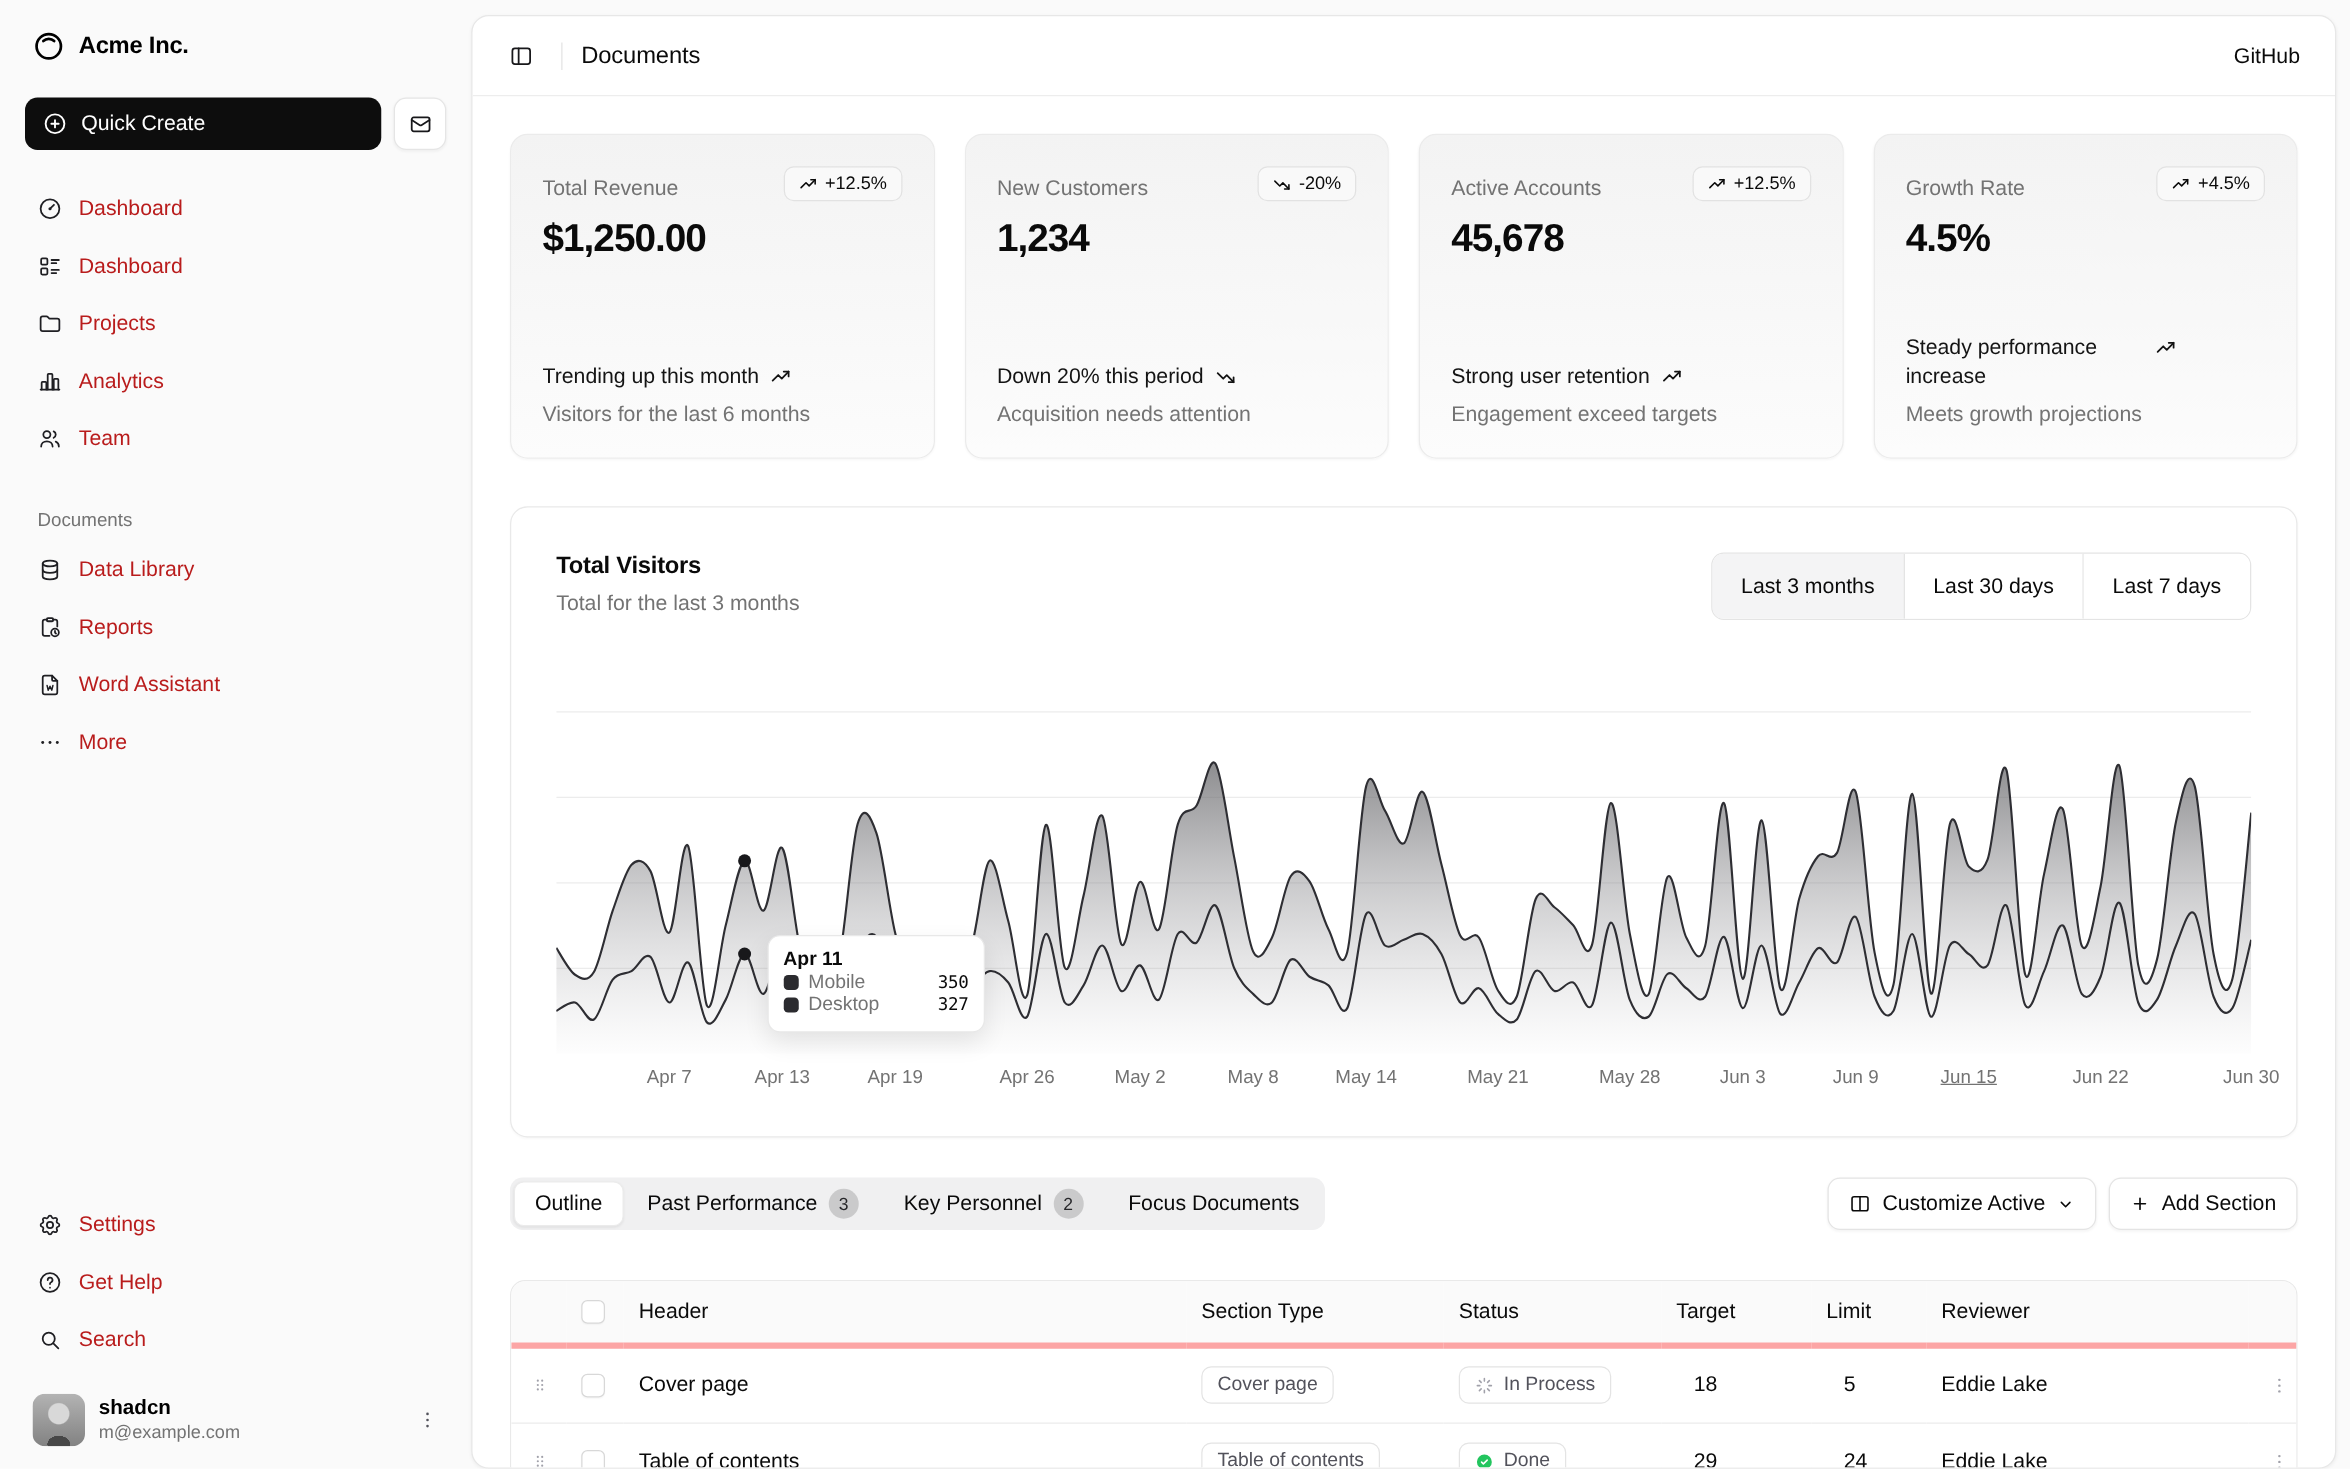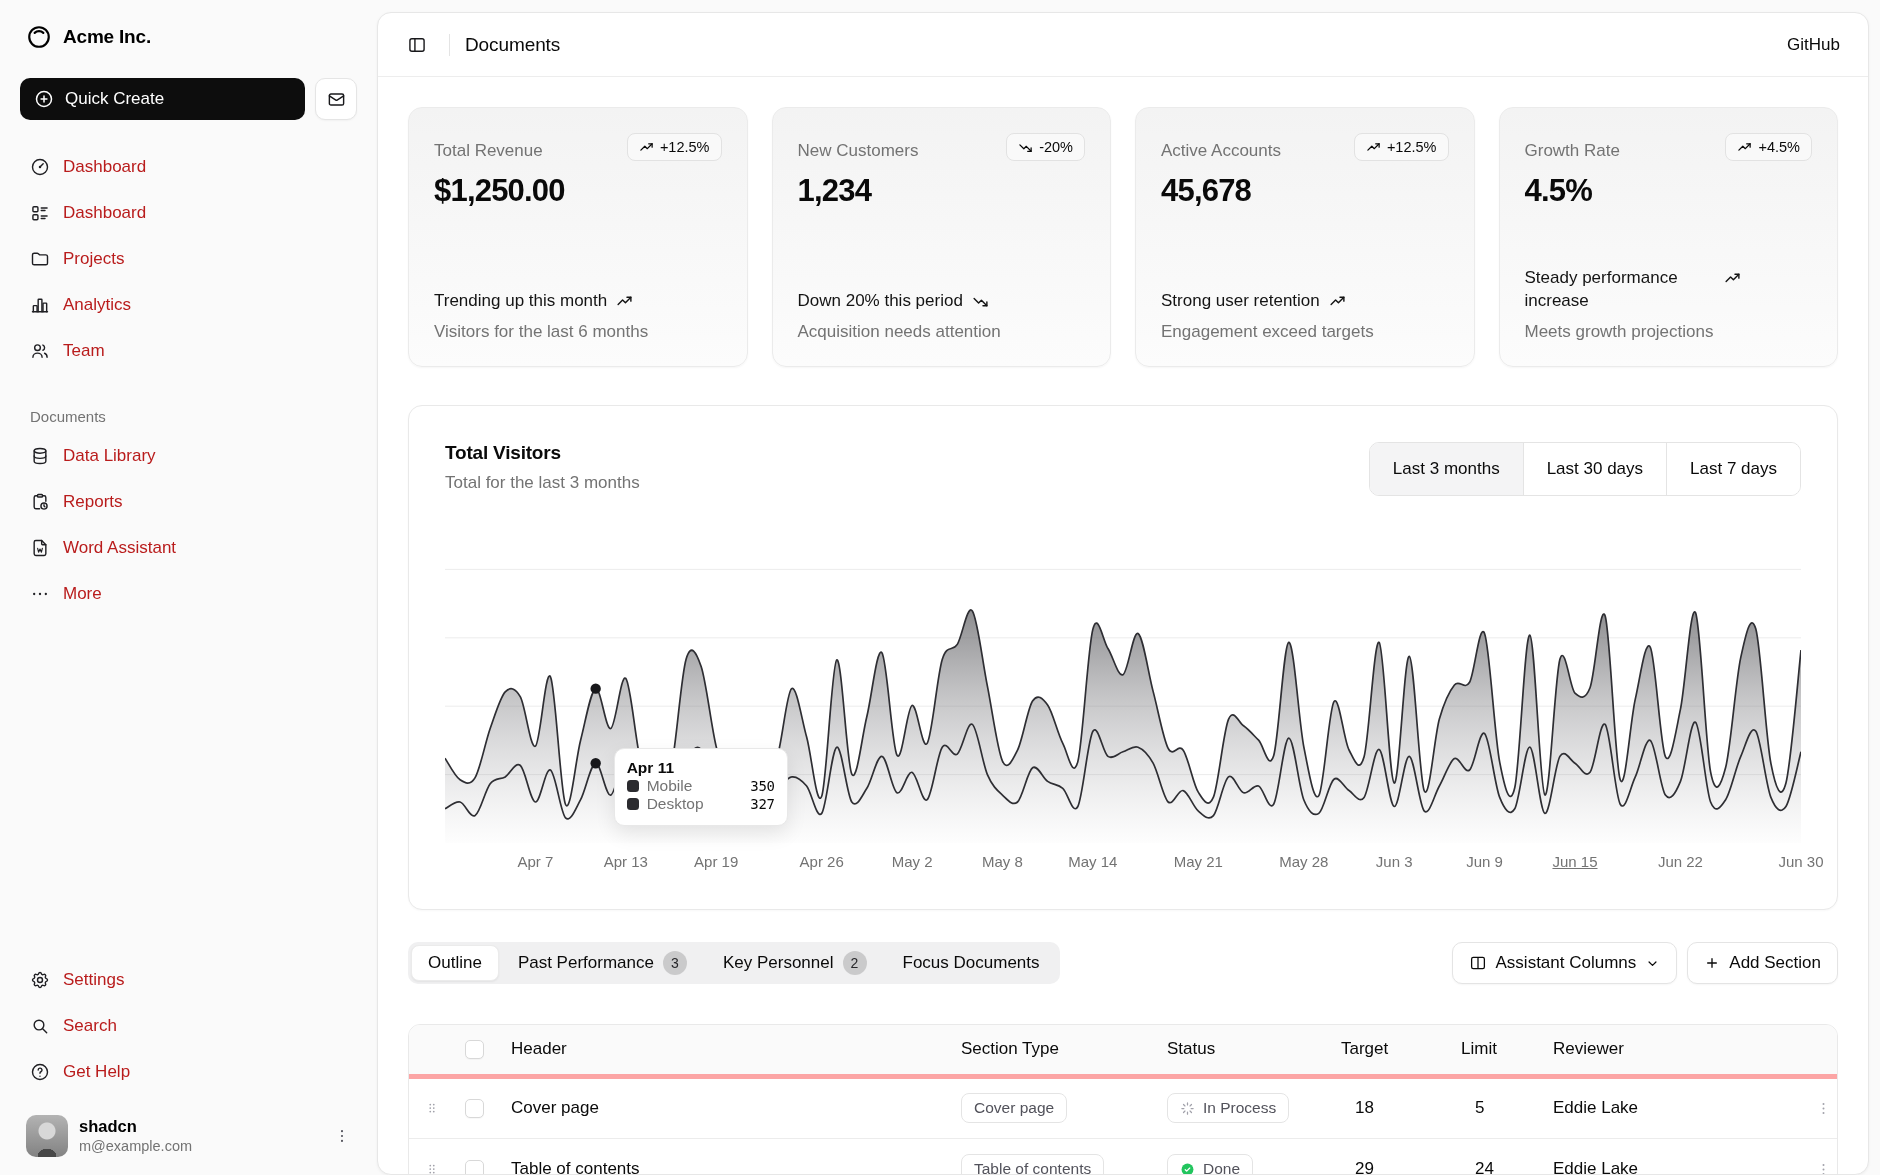--- a/index.html
+++ b/index.html
@@ -231,35 +231,35 @@
             <svg width="20" height="20" viewBox="0 0 24 24" fill="none" stroke="currentColor" stroke-width="1.7" stroke-linecap="round" stroke-linejoin="round">
               <path d="M10.325 4.317c.426-1.756 2.924-1.756 3.35 0a1.724 1.724 0 0 0 2.573 1.066c1.543-.94 3.31.826 2.37 2.37a1.724 1.724 0 0 0 1.065 2.572c1.756.426 1.756 2.924 0 3.35a1.724 1.724 0 0 0-1.066 2.573c.94 1.543-.826 3.31-2.37 2.37a1.724 1.724 0 0 0-2.572 1.065c-.426 1.756-2.924 1.756-3.35 0a1.724 1.724 0 0 0-2.573-1.066c-1.543.94-3.31-.826-2.37-2.37a1.724 1.724 0 0 0-1.065-2.572c-1.756-.426-1.756-2.924 0-3.35a1.724 1.724 0 0 0 1.066-2.573c-.94-1.543.826-3.31 2.37-2.37c1 .608 2.296.07 2.572-1.065z"></path>
               <circle cx="12" cy="12" r="3"></circle>
             </svg>
           </span>
         <span>Settings</span>
       </button>
       <button class="nav-item">
         <span class="ic">
             <svg width="20" height="20" viewBox="0 0 24 24" fill="none" stroke="currentColor" stroke-width="1.7" stroke-linecap="round">
-              <circle cx="10.8" cy="10.8" r="5.8"></circle>
-              <path d="M15.2 15.2 20 20"></path>
-            </svg>
-          </span>
-        <span>Search</span>
-      </button>
-      <button class="nav-item">
-        <span class="ic">
-            <svg width="20" height="20" viewBox="0 0 24 24" fill="none" stroke="currentColor" stroke-width="1.7" stroke-linecap="round">
               <circle cx="12" cy="12" r="9"></circle>
               <path d="M9.8 9.6a2.3 2.3 0 1 1 3.3 2.1c-.7.33-1.1.8-1.1 1.5v.3"></path>
               <path d="M12 17v.01"></path>
             </svg>
           </span>
         <span>Get Help</span>
+      </button>
+      <button class="nav-item">
+        <span class="ic">
+            <svg width="20" height="20" viewBox="0 0 24 24" fill="none" stroke="currentColor" stroke-width="1.7" stroke-linecap="round">
+              <circle cx="10.8" cy="10.8" r="5.8"></circle>
+              <path d="M15.2 15.2 20 20"></path>
+            </svg>
+          </span>
+        <span>Search</span>
       </button>
     </nav>
 
     <button class="user-row">
       <span class="avatar"></span>
       <span class="user-meta">
         <span class="user-name">shadcn</span>
         <span class="user-email">m@example.com</span>
       </span>
       <span class="kebab">
@@ -468,21 +468,21 @@
           <button class="tab">
             <span>Focus Documents</span>
           </button>
         </div>
         <div class="toolbar-actions">
           <button class="tb-btn">
             <svg width="18" height="18" viewBox="0 0 24 24" fill="none" stroke="currentColor" stroke-width="1.7">
                 <rect x="3.5" y="4.5" width="17" height="15" rx="2.2"></rect>
                 <path d="M12 4.5v15"></path>
               </svg>
-            <span>Assistant Columns</span>
+            <span>Customize Active</span>
             <svg width="15" height="15" viewBox="0 0 24 24" fill="none" stroke="currentColor" stroke-width="2" stroke-linecap="round" stroke-linejoin="round">
                 <path d="M6.5 9.5 12 15l5.5-5.5"></path>
               </svg>
           </button>
           <button class="tb-btn">
             <svg width="16" height="16" viewBox="0 0 24 24" fill="none" stroke="currentColor" stroke-width="2" stroke-linecap="round">
                 <path d="M12 5.5v13M5.5 12h13"></path>
               </svg>
             <span>Add Section</span>
           </button>

